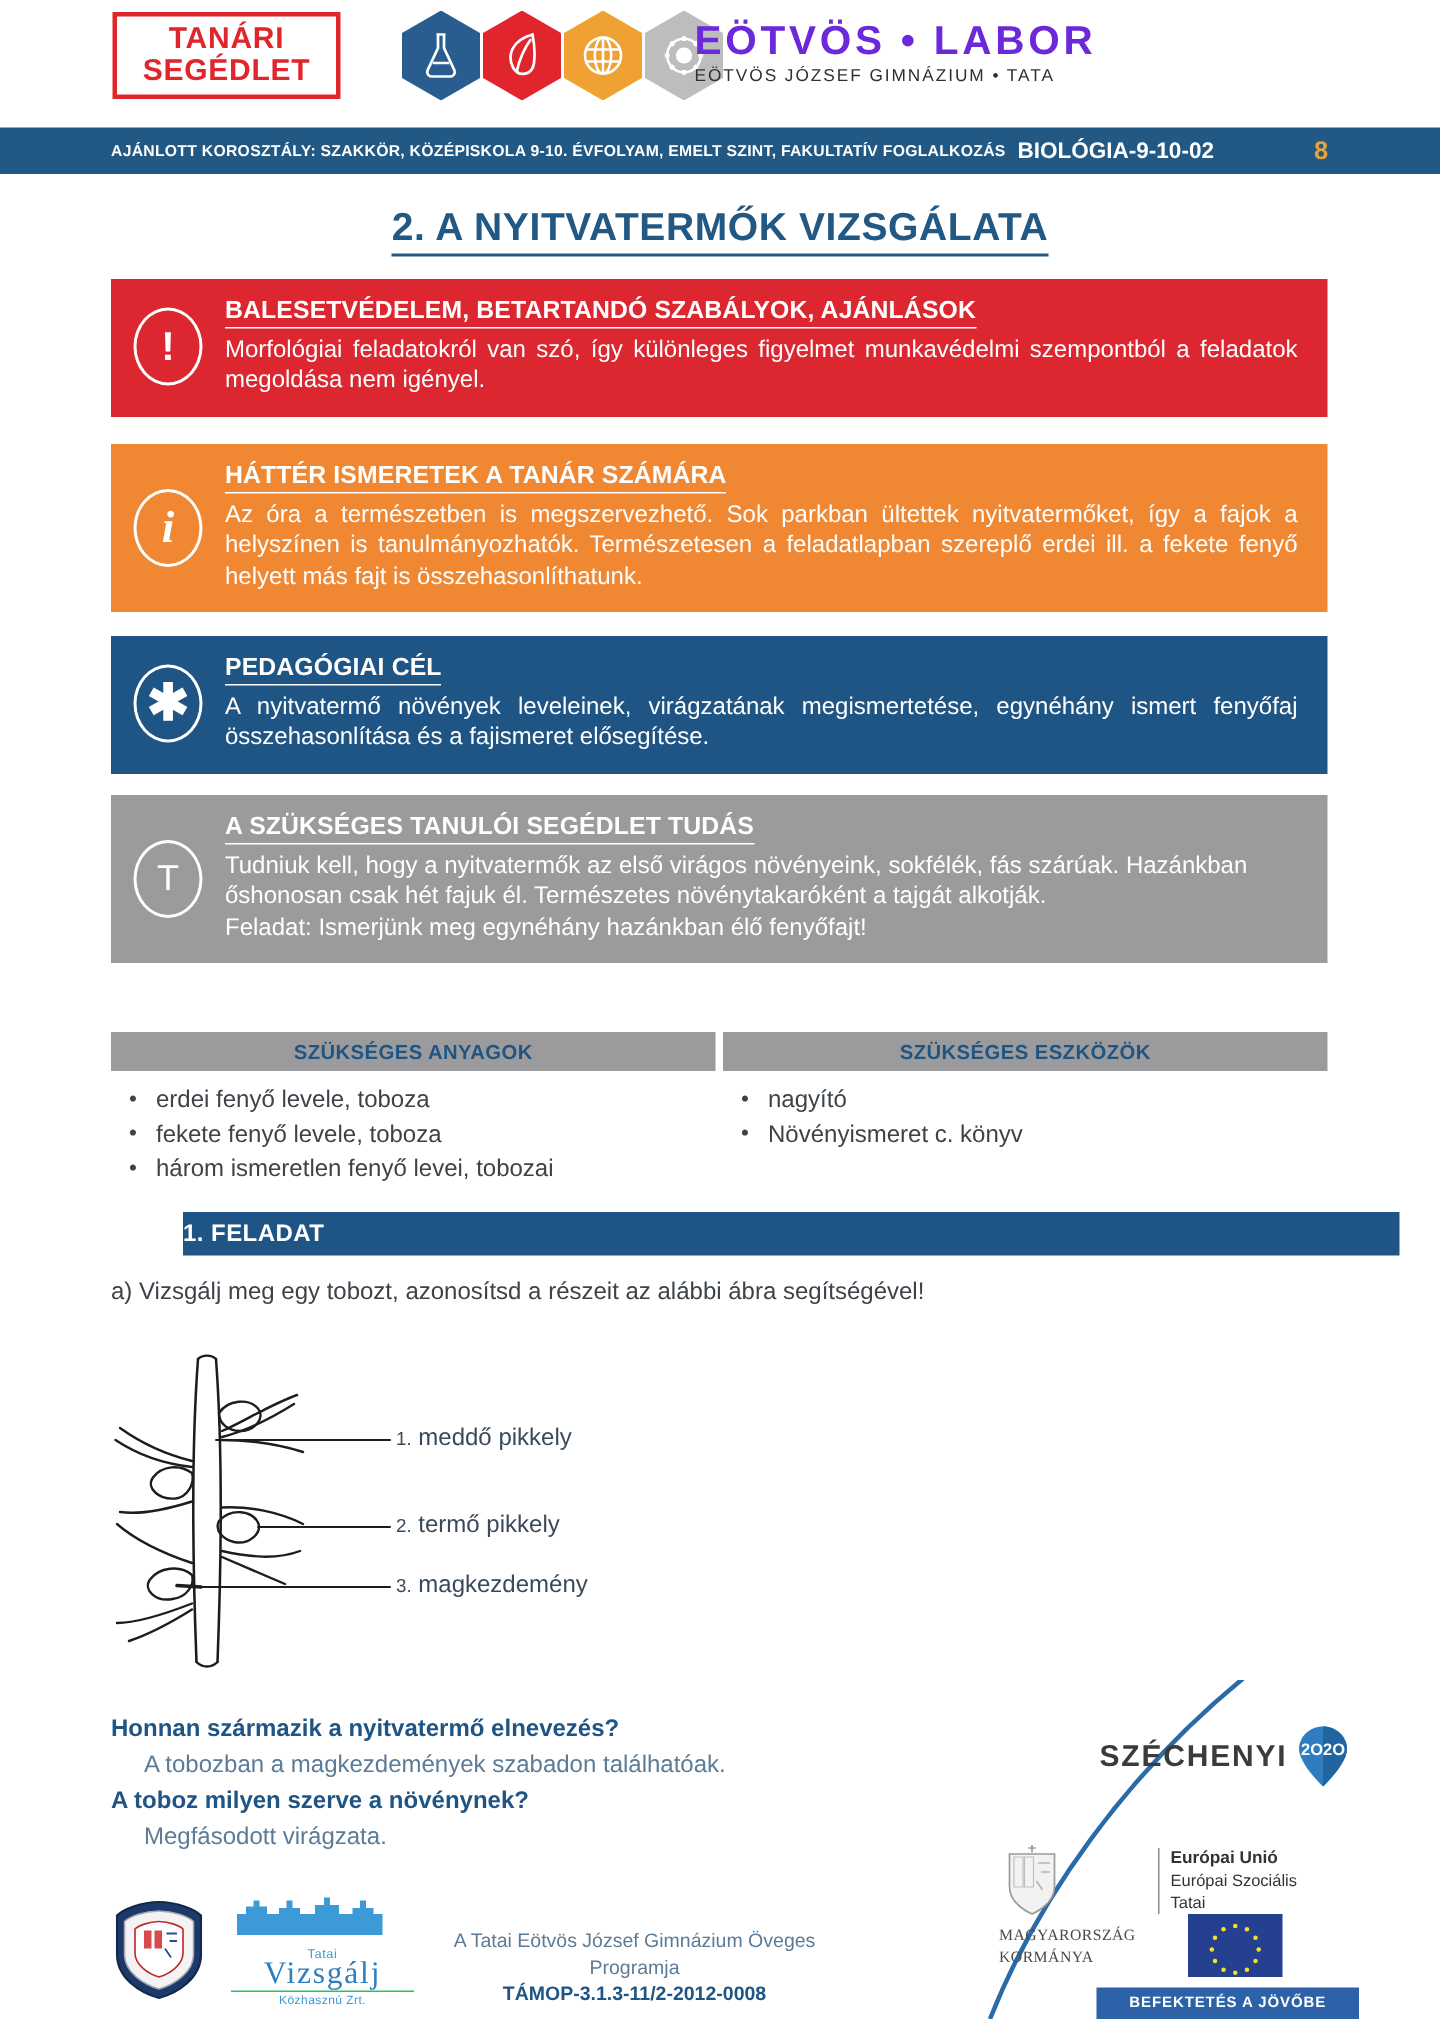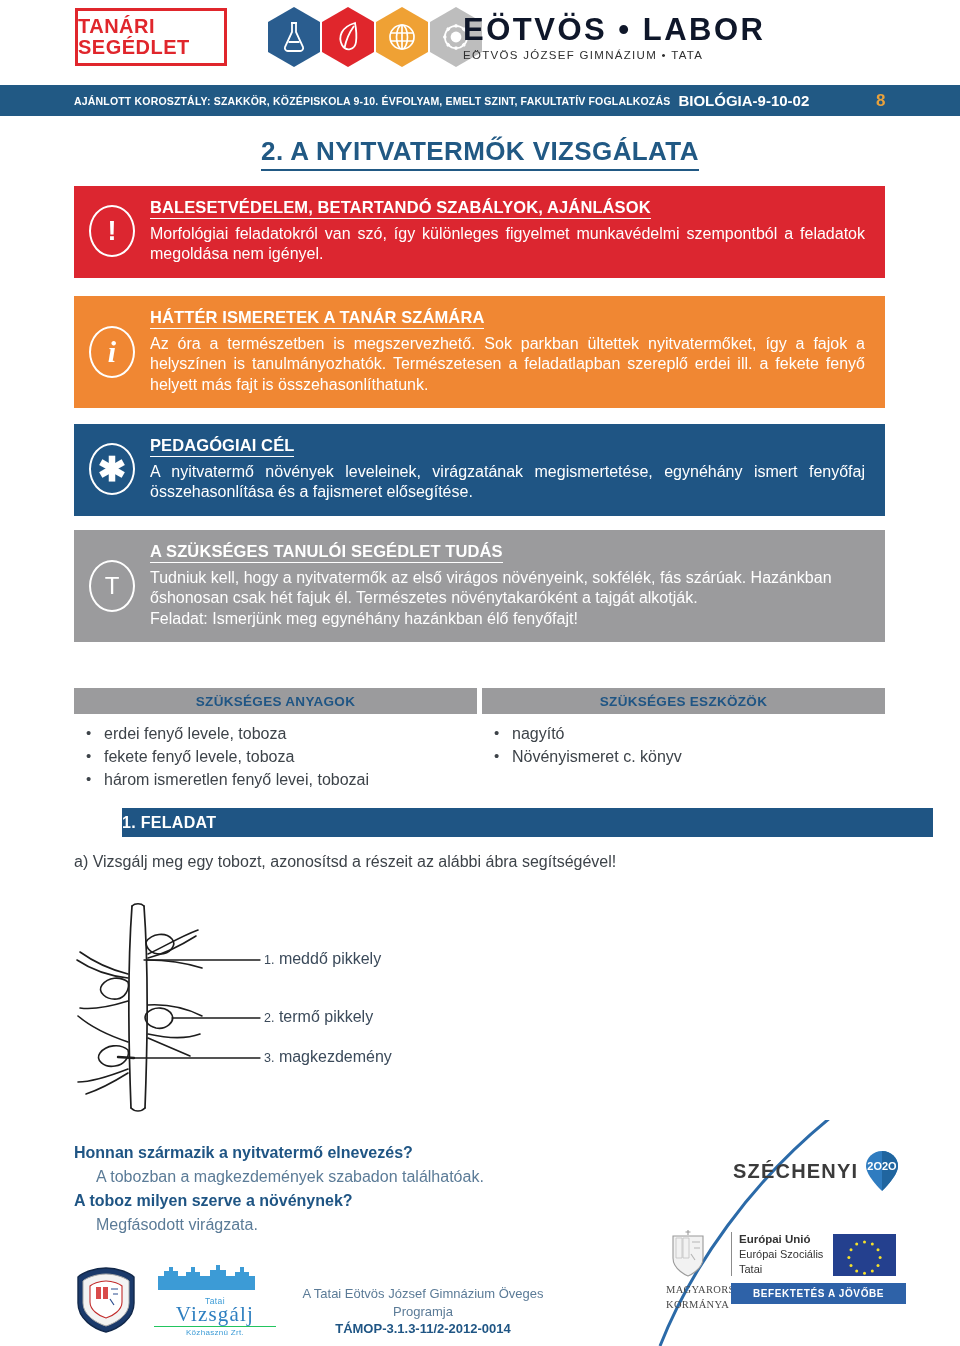--- a/index.html
+++ b/index.html
@@ -9,41 +9,41 @@
     -webkit-font-smoothing:antialiased;
     position:relative;overflow:hidden;
   }
   .page{position:relative;width:960px;height:1346px;}
 
   
   .topbar{position:absolute;left:0;top:0;width:960px;height:85px;}
   .tanari{
     position:absolute;left:75px;top:8px;width:152px;height:58px;
     border:3px solid #e0262c;box-sizing:border-box;
-    display:flex;flex-direction:column;justify-content:center;
+    display:flex;flex-direction:column;align-items:center;justify-content:center;
     line-height:1.04;
   }
   .tanari span{
     color:#e0262c;font-weight:bold;font-size:20px;letter-spacing:.5px;
     font-family:"Liberation Sans",sans-serif;
   }
   .hexrow{position:absolute;left:268px;top:6px;height:62px;display:flex;align-items:center;}
   .hex{
     width:52px;height:60px;margin-right:2px;position:relative;
     clip-path:polygon(50% 0%,100% 25%,100% 75%,50% 100%,0% 75%,0% 25%);
     display:flex;align-items:center;justify-content:center;
   }
   .hex.blue{background:#2a5d8f;}
   .hex.red{background:#e0262c;}
   .hex.orange{background:#efa134;}
   .hex.gray{background:#bdbdbd;}
   .hex svg{display:block;}
   .brand{position:absolute;left:463px;top:14px;}
   .brand .b1{
-    font-size:31px;font-weight:bold;color:#0f172a;letter-spacing:2.5px;
+    font-size:27px;font-weight:bold;color:#6d28d9;letter-spacing:2.5px;
     font-family:"Liberation Sans",sans-serif;line-height:1;
   }
   .brand .b2{
     font-size:11.5px;color:#2f2f2f;letter-spacing:1.3px;margin-top:4px;
     font-family:"Liberation Sans",sans-serif;
   }
 
   
   .bluebar{
     position:absolute;left:0;top:85px;width:960px;height:31px;
@@ -157,21 +157,21 @@
   .sze .w{font-size:20px;font-weight:bold;color:#3b3b3b;letter-spacing:1.2px;}
   .sze .pin{position:relative;width:34px;height:42px;margin-left:7px;}
 
   .foot-hu{position:absolute;left:666px;top:1228px;display:flex;align-items:flex-start;}
   .foot-hu .crest{width:44px;text-align:center;}
   .foot-hu .kormany{
     font-family:"Liberation Serif",serif;font-size:10.5px;color:#4a4a4a;
     text-align:center;line-height:1.2;margin-top:2px;letter-spacing:.3px;
   }
   .eu-block{position:absolute;left:731px;top:1232px;}
-  .eu-block .eu-row{display:flex;align-items:flex-end;}
+  .eu-block .eu-row{display:flex;align-items:center;flex-direction:column;}
   .eu-block .eu-txt{
     border-left:1.6px solid #8c8c8c;padding-left:7px;font-size:11px;color:#333;
     line-height:1.32;
   }
   .eu-block .eu-txt b{font-size:11.5px;}
   .eu-flag{width:63px;height:42px;background:#24408e;margin-left:10px;position:relative;}
   .eu-band{
     margin-top:7px;background:#2e62a8;color:#fff;font-size:10px;font-weight:bold;
     letter-spacing:.6px;padding:5px 0;text-align:center;width:175px;
   }
@@ -445,16 +445,16 @@
         <path d="M4 28 V14 h6 V9 h5 v-4 h4 v4 h5 V14 h8 V10 h5 V5 h4 v5 h5 v4 h10 V8 h6 V3 h4 v5 h6 v6 h9 V10 h5 V5 h4 v5 h5 v4 h6 V28 Z" fill="#3c9bd6"></path>
       </svg>
       <div class="tatai">Tatai</div>
       <div class="vnam">Vizsgálj</div>
       <div class="kzh">Közhasznú Zrt.</div>
     </div>
   </div>
 
   <div class="prog">
     <div class="p1">A Tatai Eötvös József Gimnázium Öveges Programja</div>
-    <div class="p2">TÁMOP-3.1.3-11/2-2012-0014</div>
+    <div class="p2">TÁMOP-3.1.3-11/2-2012-0008</div>
   </div>
 
 </div>
 
 </body></html>

